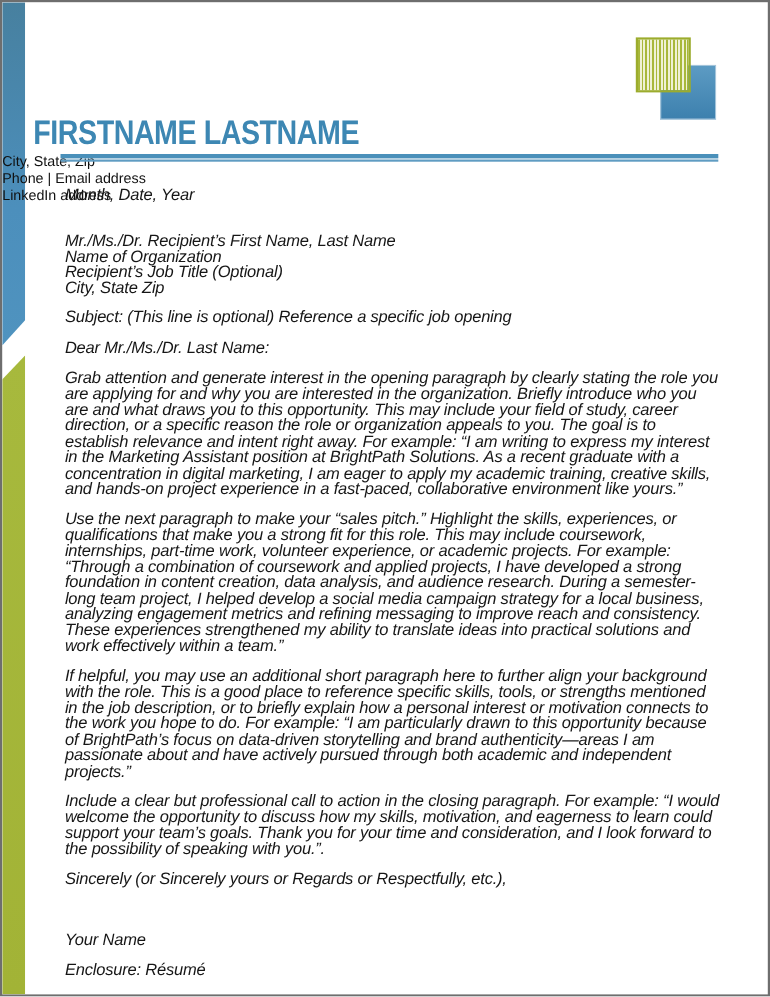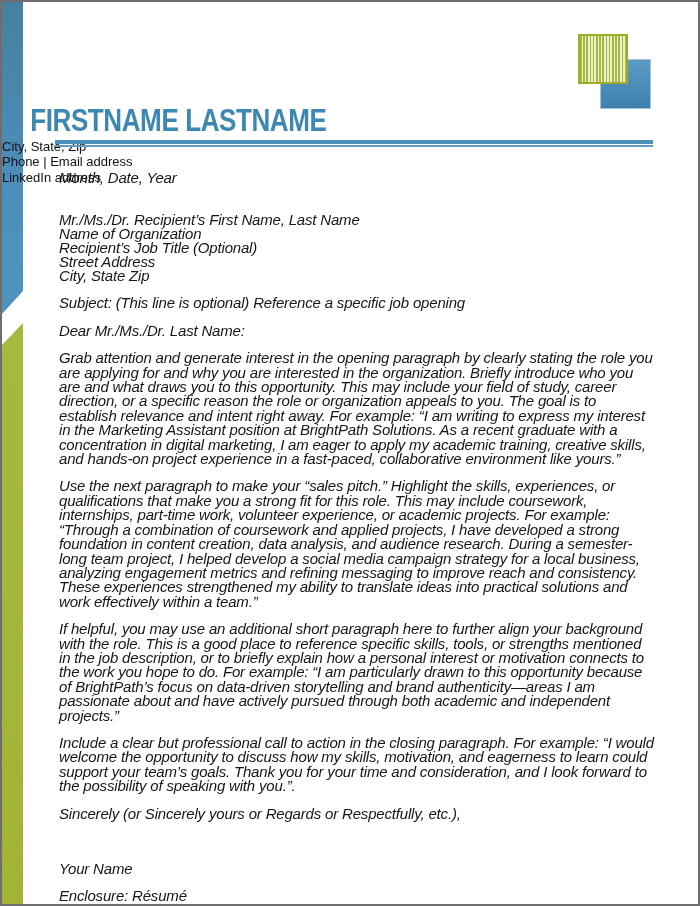--- a/index.html
+++ b/index.html
@@ -154,21 +154,20 @@
     <div class="thin"></div>
   </div>
 
   <div class="letter">
     <p class="date">Month, Date, Year</p>
 
     <div class="recipient-block">
       <div>Mr./Ms./Dr. Recipient’s First Name, Last Name</div>
       <div>Name of Organization</div>
       <div>Recipient’s Job Title (Optional)</div>
-      <div>Street Address</div>
       <div>City, State Zip</div>
     </div>
 
     <p class="subject">Subject: (This line is optional) Reference a specific job opening</p>
     <p class="salutation">Dear Mr./Ms./Dr. Last Name:</p>
 
     <p>Grab attention and generate interest in the opening paragraph by clearly stating the role you are applying for and why you are interested in the organization. Briefly introduce who you are and what draws you to this opportunity. This may include your field of study, career direction, or a specific reason the role or organization appeals to you. The goal is to establish relevance and intent right away. For example: “I am writing to express my interest in the Marketing Assistant position at BrightPath Solutions. As a recent graduate with a concentration in digital marketing, I am eager to apply my academic training, creative skills, and hands-on project experience in a fast-paced, collaborative environment like yours.”</p>
     <p>Use the next paragraph to make your “sales pitch.” Highlight the skills, experiences, or qualifications that make you a strong fit for this role. This may include coursework, internships, part-time work, volunteer experience, or academic projects. For example: “Through a combination of coursework and applied projects, I have developed a strong foundation in content creation, data analysis, and audience research. During a semester-long team project, I helped develop a social media campaign strategy for a local business, analyzing engagement metrics and refining messaging to improve reach and consistency. These experiences strengthened my ability to translate ideas into practical solutions and work effectively within a team.”</p>
     <p>If helpful, you may use an additional short paragraph here to further align your background with the role. This is a good place to reference specific skills, tools, or strengths mentioned in the job description, or to briefly explain how a personal interest or motivation connects to the work you hope to do. For example: “I am particularly drawn to this opportunity because of BrightPath’s focus on data-driven storytelling and brand authenticity—areas I am passionate about and have actively pursued through both academic and independent projects.”</p>
     <p>Include a clear but professional call to action in the closing paragraph. For example: “I would welcome the opportunity to discuss how my skills, motivation, and eagerness to learn could support your team’s goals. Thank you for your time and consideration, and I look forward to the possibility of speaking with you.”.</p>

